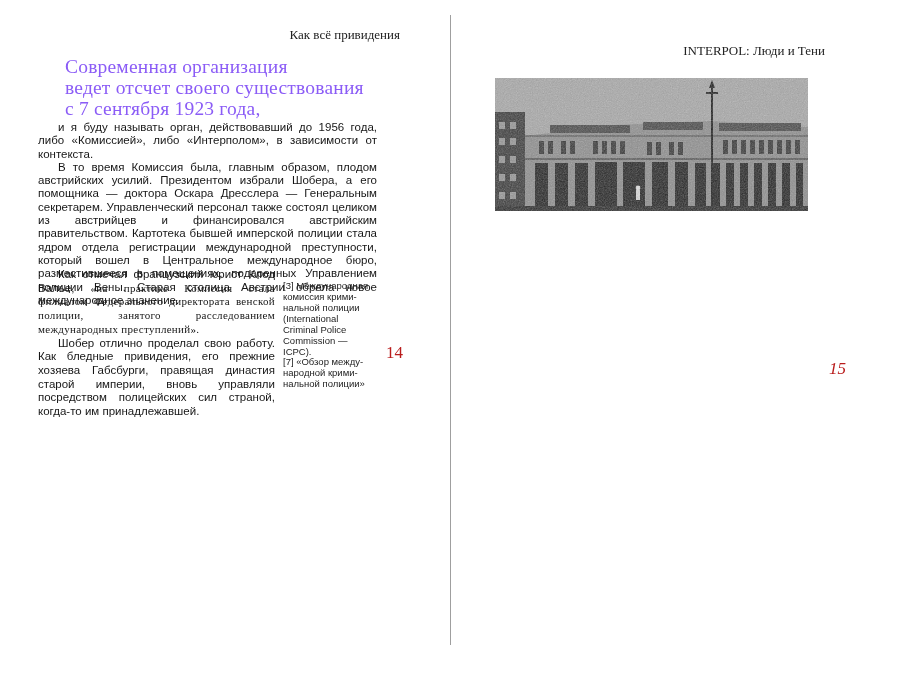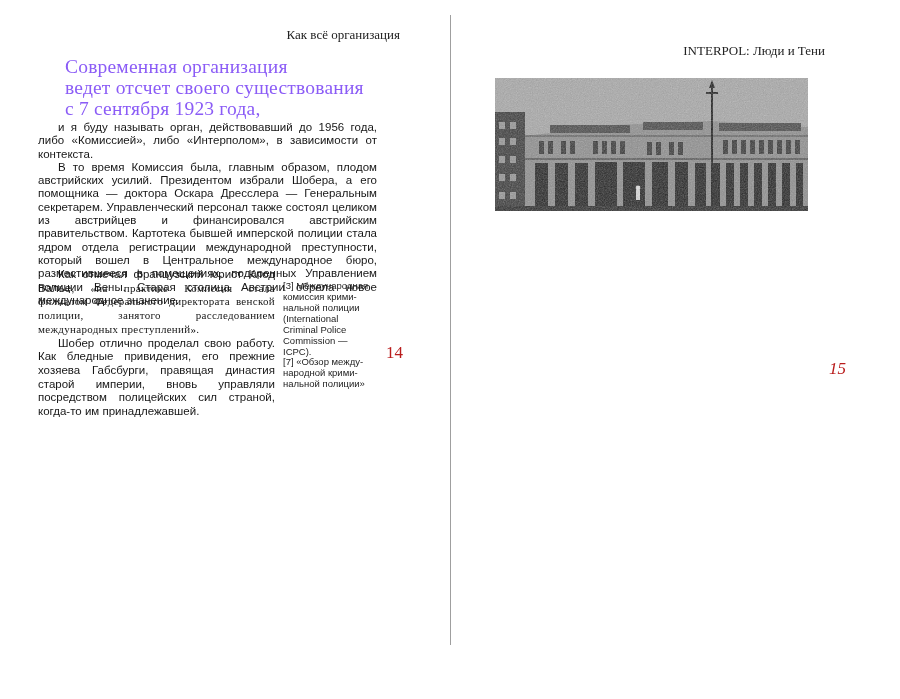--- a/index.html
+++ b/index.html
@@ -39,21 +39,21 @@
   .divider { left:450px; top:15px; width:1px; height:630px; background:#9f9f9f; }
 
   
   .photo-frame { left:495px; top:62px; width:313px; height:133px; }
 </style>
 </head>
 <body>
 
 <div class="abs" style="left:0;top:0;width:450px;height:699px;">
 
-  <div class="abs running-head" style="left:180px; top:27px;">Как всё организация</div>
+  <div class="abs running-head" style="left:180px; top:27px;">Как всё привидения</div>
 
   <div class="abs lead-heading">Современная организация
 ведет отсчет своего существования
 с 7 сентября 1923 года,</div>
 
   <div class="abs body-block left-body-1">
     <p>и я буду называть орган, действовавший до 1956 года, либо «Комиссией», либо «Интерполом», в зависимости от контекста.</p>
     <p>В то время Комиссия была, главным образом, плодом австрийских усилий. Президентом избрали Шобера, а его помощника — доктора Оскара Дресслера — Генеральным секретарем. Управленческий персонал также состоял целиком из австрийцев и финансировался австрийским правительством. Картотека бывшей имперской полиции стала ядром отдела регистрации международной преступности, который вошел в Центральное международное бюро, разместившееся в помещениях, подаренных Управлением полиции Вены. Старая столица Австрии обрела новое международное значение.</p>
   </div>
 

